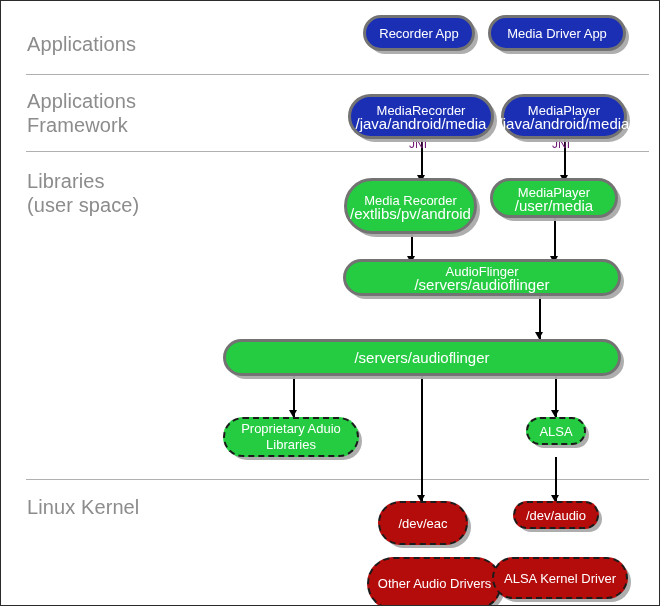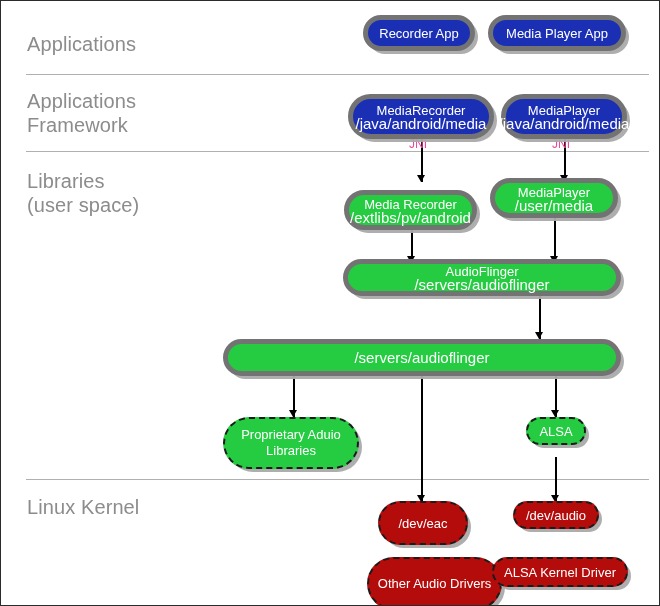--- a/index.html
+++ b/index.html
@@ -41,21 +41,21 @@
   .node{
     position:absolute;
     box-sizing:border-box;
     border-radius:999px;
     display:flex;
     flex-direction:column;
     align-items:center;
     justify-content:center;
     text-align:center;
     color:#ffffff;
-    border:5px solid #737373;
+    border:3px solid #737373;
     box-shadow:4px 4px 0 -1px rgba(170,170,170,0.95);
     z-index:3;
   }
   .node .title{
     font-size:13px;
     line-height:15px;
     white-space:nowrap;
   }
   .node .sub{
     font-size:15px;
@@ -79,21 +79,21 @@
     position:absolute;
     width:0;height:0;
     border-left:4.5px solid transparent;
     border-right:4.5px solid transparent;
     border-top:7px solid #000000;
     z-index:2;
   }
   .edge-label{
     position:absolute;
     font-size:12px;
-    color:#ec4899;
+    color:#701a75;
     z-index:2;
     white-space:nowrap;
   }
 </style>
 </head>
 <body>
 
 <div id="diagram">
 
   <div class="divider" style="top:73px;"></div>
@@ -137,70 +137,70 @@
   <div class="arrowhead" style="left:550px; top:409px;"></div>
 
   <div class="vline" style="left:554px; top:456px; height:46px;"></div>
   <div class="arrowhead" style="left:550px; top:494px;"></div>
 
   <div class="node blue" style="left:362px; top:14px; width:112px; height:36px;">
     <span class="title">Recorder App</span>
   </div>
 
   <div class="node blue" style="left:487px; top:14px; width:138px; height:36px;">
-    <span class="title">Media Player App</span>
+    <span class="title">Media Driver App</span>
   </div>
 
   <div class="node blue" style="left:347px; top:93px; width:146px; height:45px;">
     <span class="title">MediaRecorder</span>
     <span class="sub">/java/android/media</span>
   </div>
 
   <div class="node blue" style="left:500px; top:93px; width:126px; height:45px;">
     <span class="title">MediaPlayer</span>
     <span class="sub">/java/android/media</span>
   </div>
 
-  <div class="node green" style="left:343px; top:189px; width:133px; height:40px;">
+  <div class="node green" style="left:343px; top:177px; width:133px; height:56px;">
     <span class="title">Media Recorder</span>
     <span class="sub">/extlibs/pv/android</span>
   </div>
 
   <div class="node green" style="left:489px; top:177px; width:128px; height:40px;">
     <span class="title">MediaPlayer</span>
     <span class="sub">/user/media</span>
   </div>
 
   <div class="node green" style="left:342px; top:258px; width:278px; height:37px;">
     <span class="title">AudioFlinger</span>
     <span class="sub">/servers/audioflinger</span>
   </div>
 
   <div class="node green" style="left:222px; top:338px; width:398px; height:37px;">
     <span class="sub">/servers/audioflinger</span>
   </div>
 
-  <div class="node green dashed two-line" style="left:222px; top:416px; width:136px; height:52px;">
+  <div class="node green dashed two-line" style="left:222px; top:416px; width:136px; height:40px;">
     <span class="title">Proprietary Aduio</span>
     <span class="title">Libraries</span>
   </div>
 
   <div class="node green dashed" style="left:525px; top:416px; width:60px; height:28px;">
     <span class="title">ALSA</span>
   </div>
 
   <div class="node red dashed" style="left:377px; top:500px; width:90px; height:44px;">
     <span class="title">/dev/eac</span>
   </div>
 
   <div class="node red dashed" style="left:512px; top:500px; width:86px; height:28px;">
     <span class="title">/dev/audio</span>
   </div>
 
   <div class="node red dashed" style="left:366px; top:556px; width:135px; height:53px;">
     <span class="title">Other Audio Drivers</span>
   </div>
 
-  <div class="node red dashed" style="left:491px; top:556px; width:136px; height:30px;">
+  <div class="node red dashed" style="left:491px; top:556px; width:136px; height:42px;">
     <span class="title">ALSA Kernel Driver</span>
   </div>
 
 </div>
 
 </body></html>

